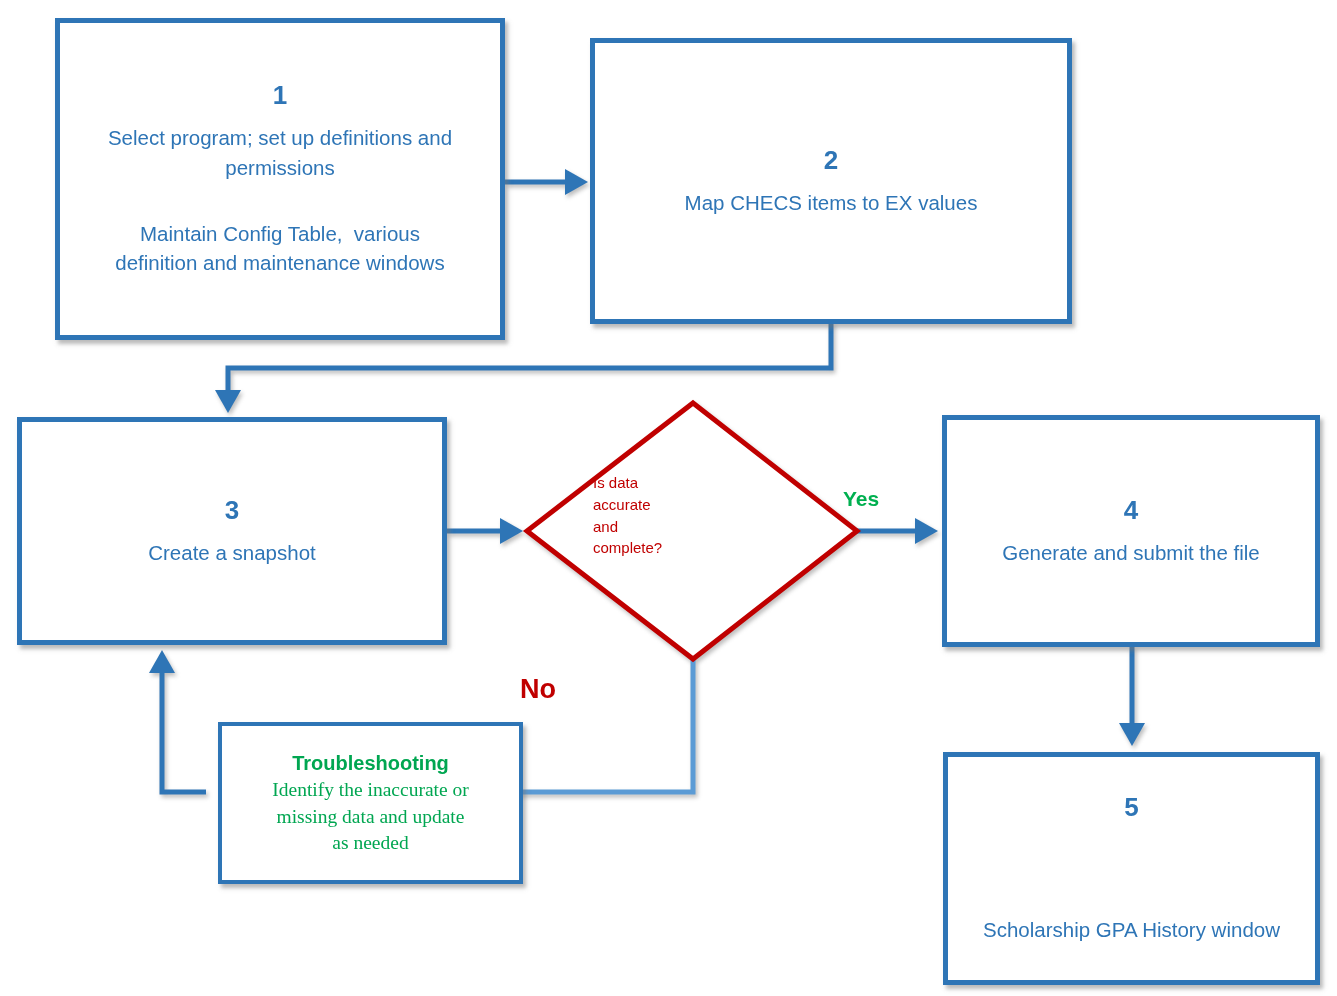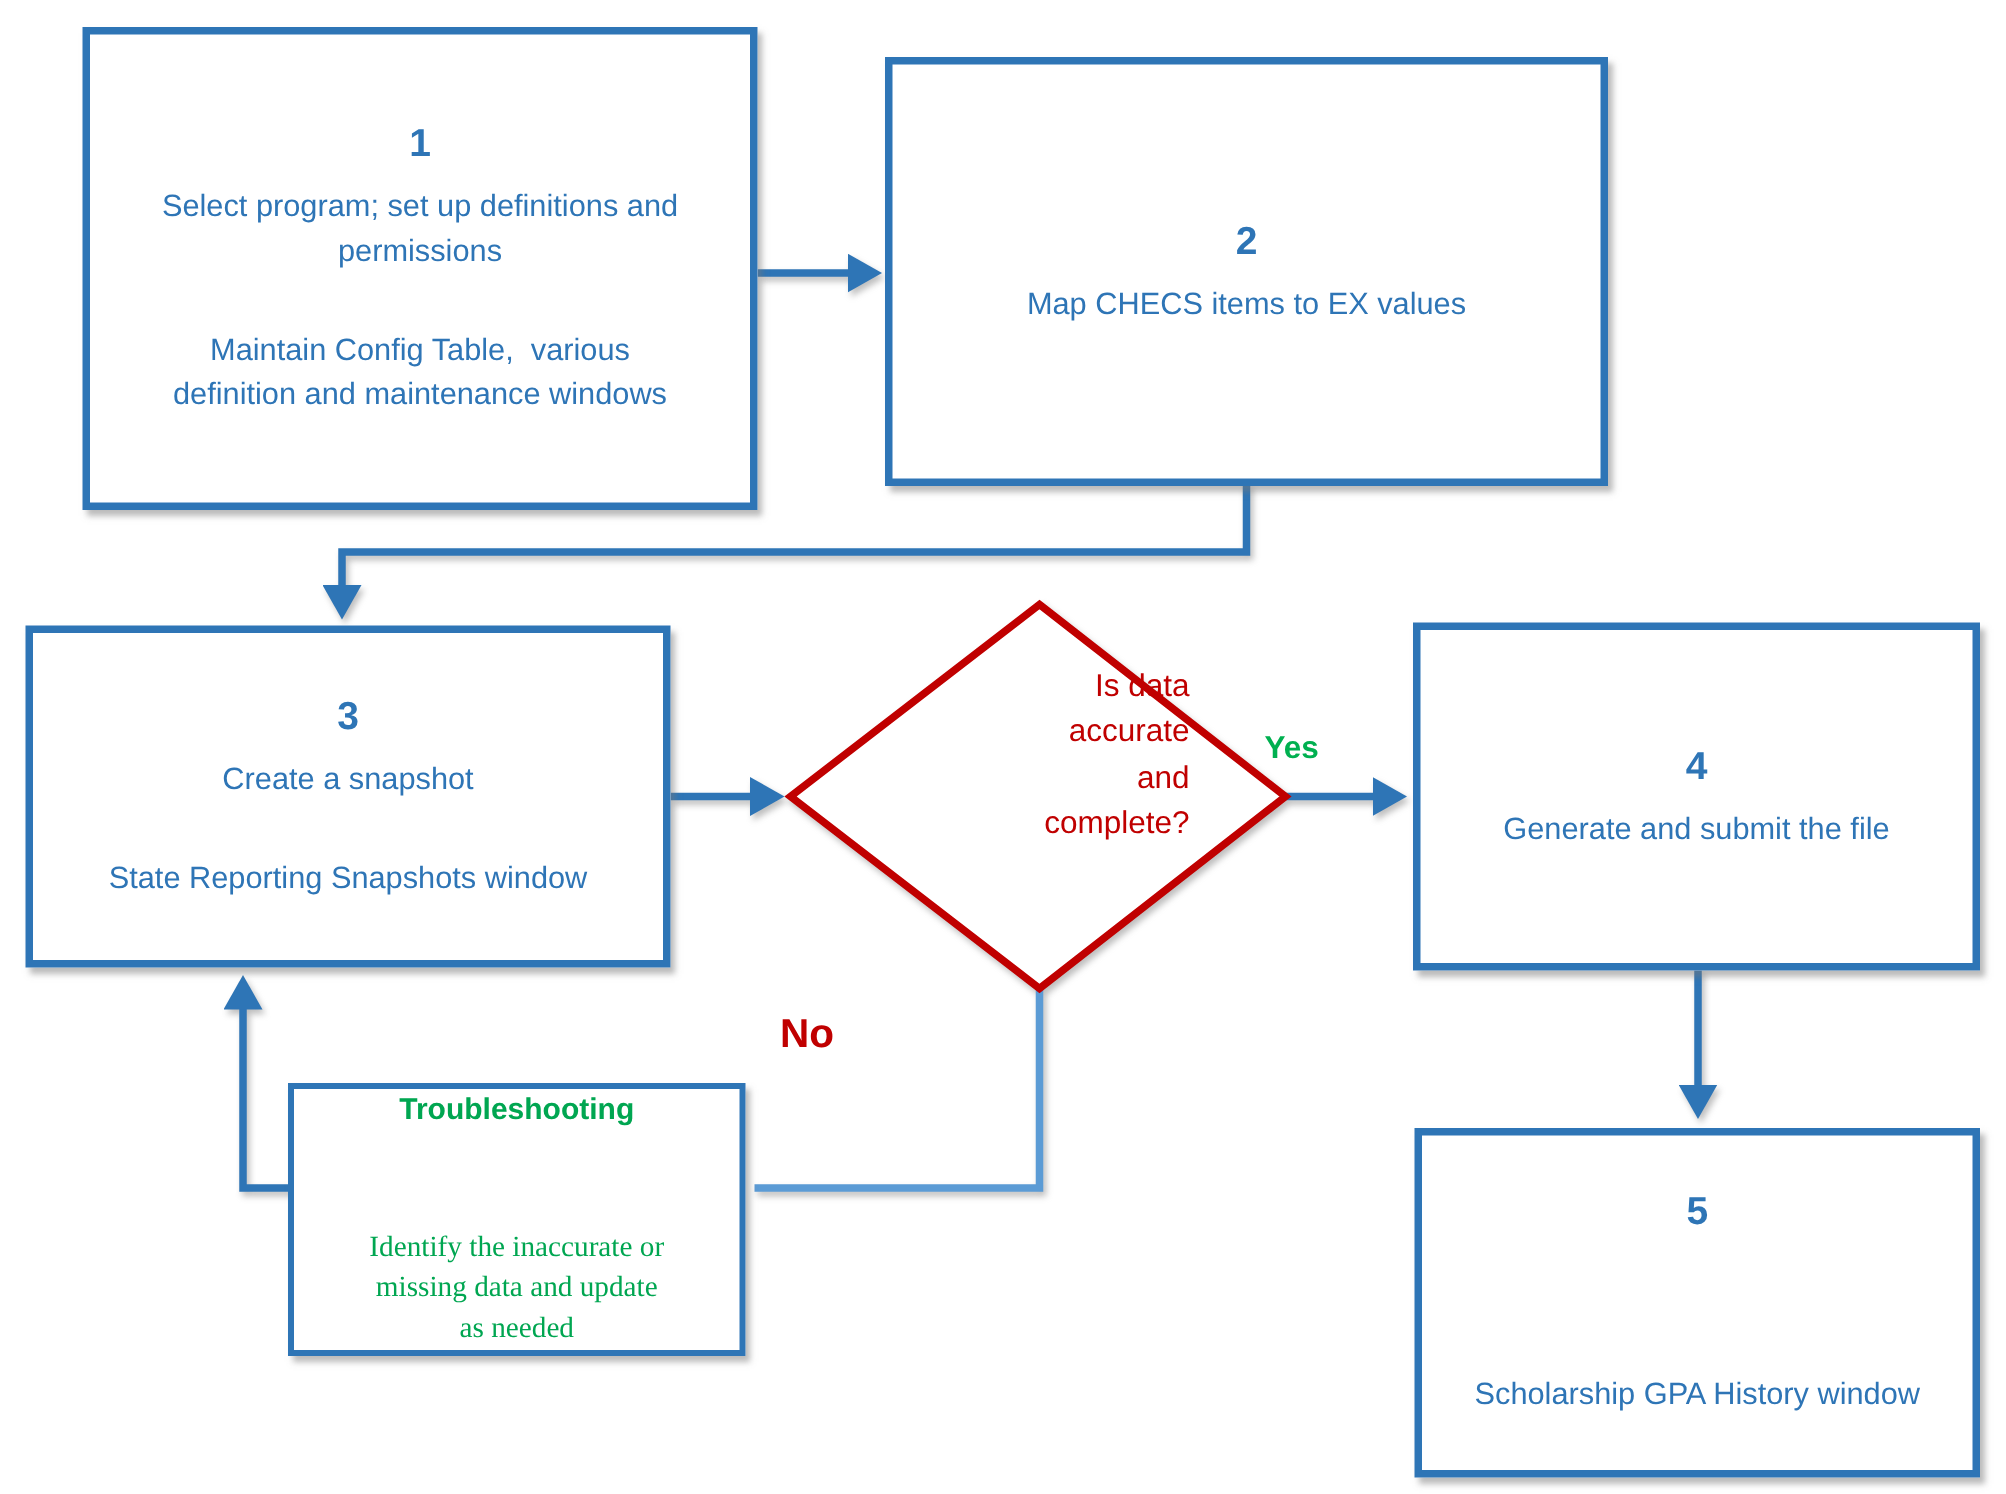--- a/index.html
+++ b/index.html
@@ -56,56 +56,56 @@
   #box1 { left: 55px;  top: 18px;  width: 450px; height: 322px; }
   #box2 { left: 590px; top: 38px;  width: 482px; height: 286px; }
   #box3 { left: 17px;  top: 417px; width: 430px; height: 228px; }
   #box4 { left: 942px; top: 415px; width: 378px; height: 232px; }
   #box5 { left: 943px; top: 752px; width: 377px; height: 233px; }
 
   
   #tbox {
     position: absolute;
     box-sizing: border-box;
-    left: 192px; top: 722px;
-    width: 305px; height: 182px;
+    left: 218px; top: 722px;
+    width: 305px; height: 162px;
     background: #ffffff;
     border: 4px solid #2E75B6;
     box-shadow: 3px 4px 4px rgba(120,120,120,0.5);
     z-index: 2;
     display: flex;
     flex-direction: column;
     align-items: center;
-    justify-content: space-between;
+    justify-content: center;
     text-align: center;
   }
   .tb-title {
     color: #00A651;
     font-size: 20px;
     font-weight: bold;
     line-height: 1.4;
     white-space: pre-wrap;
   }
   .tb-text {
     color: #00A651;
     font-size: 19.5px;
     line-height: 1.38;
     white-space: pre-wrap;
     font-family: Liberation Serif, serif;
   }
 
   
   #decision-label {
     position: absolute;
-    left: 593px; top: 443px;
+    left: 593px; top: 472px;
     width: 200px;
     z-index: 3;
-    text-align: right;
+    text-align: left;
     color: #C00000;
-    font-size: 21px;
+    font-size: 15px;
     line-height: 1.45;
     white-space: pre-wrap;
   }
   
   #yes-label {
     position: absolute;
     left: 843px; top: 487px;
     z-index: 3;
     color: #00B050;
     font-size: 21px;
@@ -154,21 +154,20 @@
   </div>
 
   <div class="box" id="box2">
     <div class="step-num">2</div>
     <div class="step-action">Map CHECS items to EX values</div>
   </div>
 
   <div class="box" id="box3">
     <div class="step-num">3</div>
     <div class="step-action">Create a snapshot</div>
-    <div class="step-window">State Reporting Snapshots window</div>
   </div>
 
   <div class="box" id="box4">
     <div class="step-num">4</div>
     <div class="step-action">Generate and submit the file</div>
   </div>
 
   <div class="box" id="box5">
     <div class="step-num">5</div>
     <div class="step-window">Scholarship GPA History window</div>

